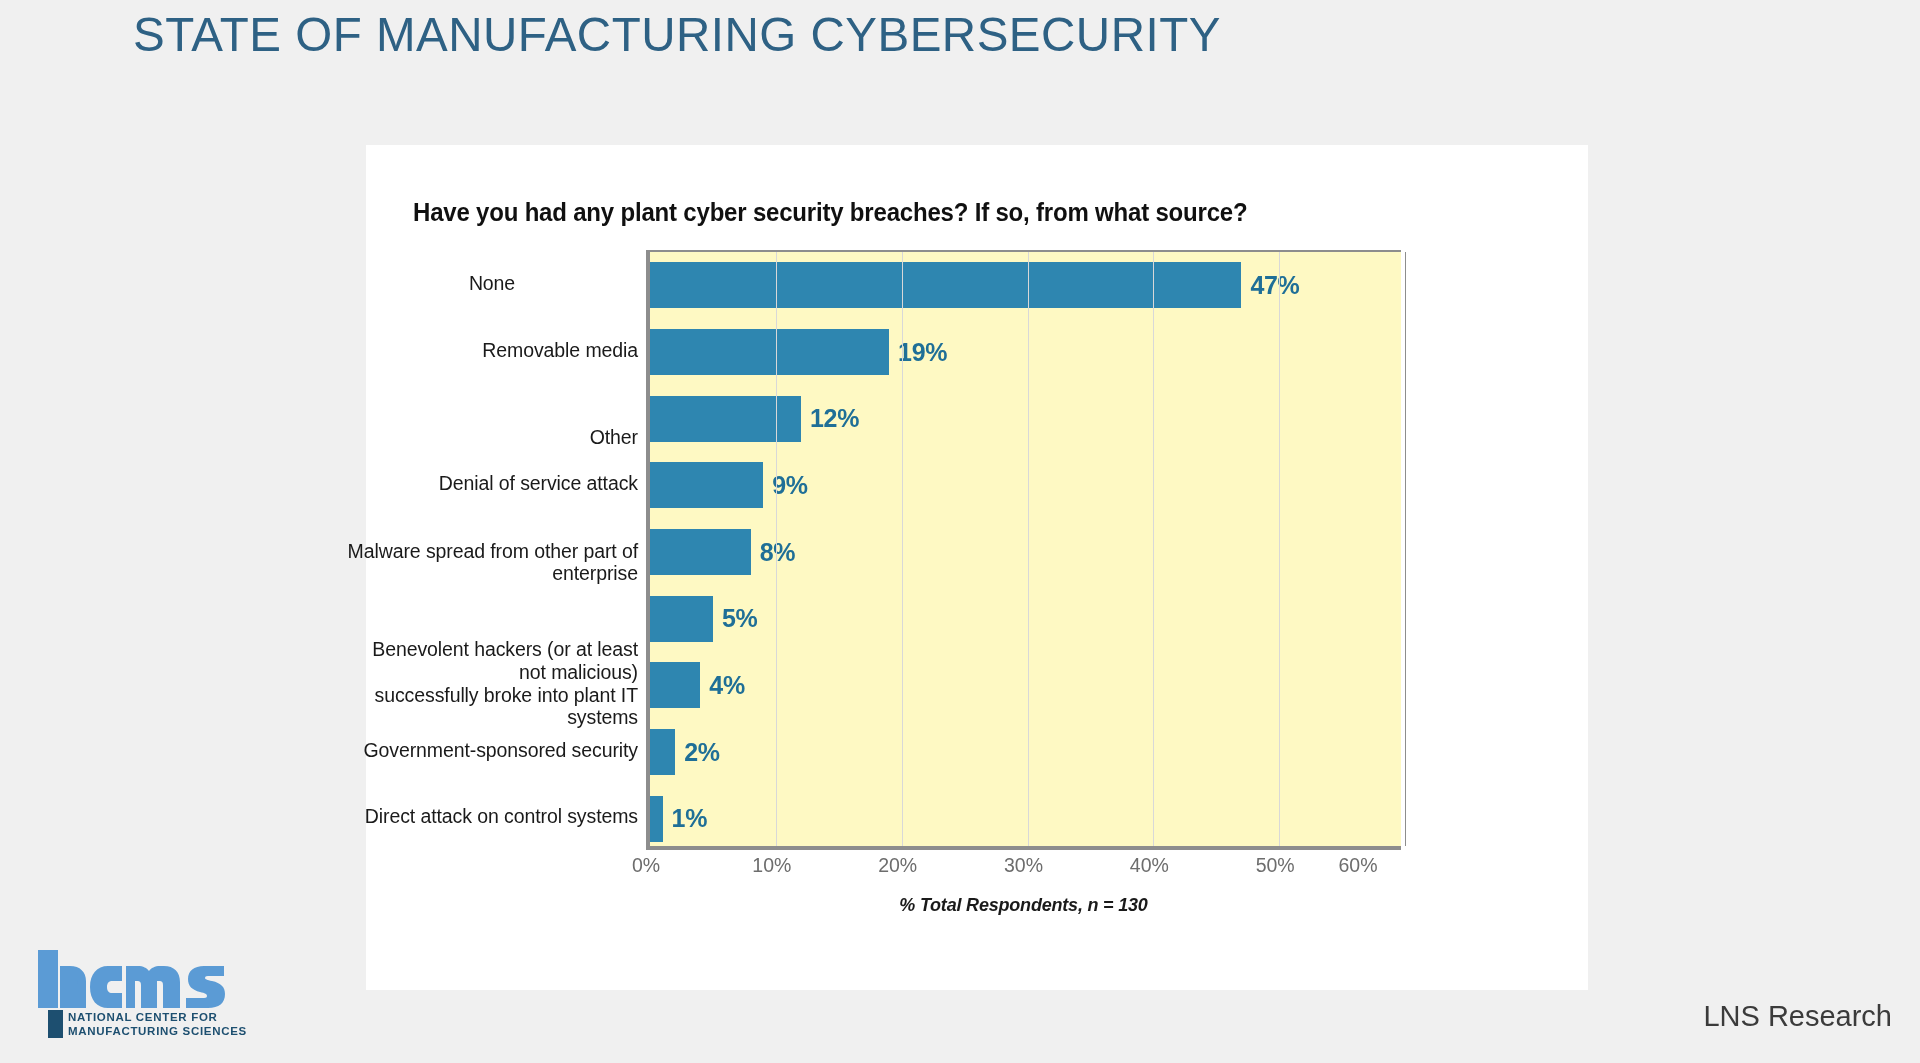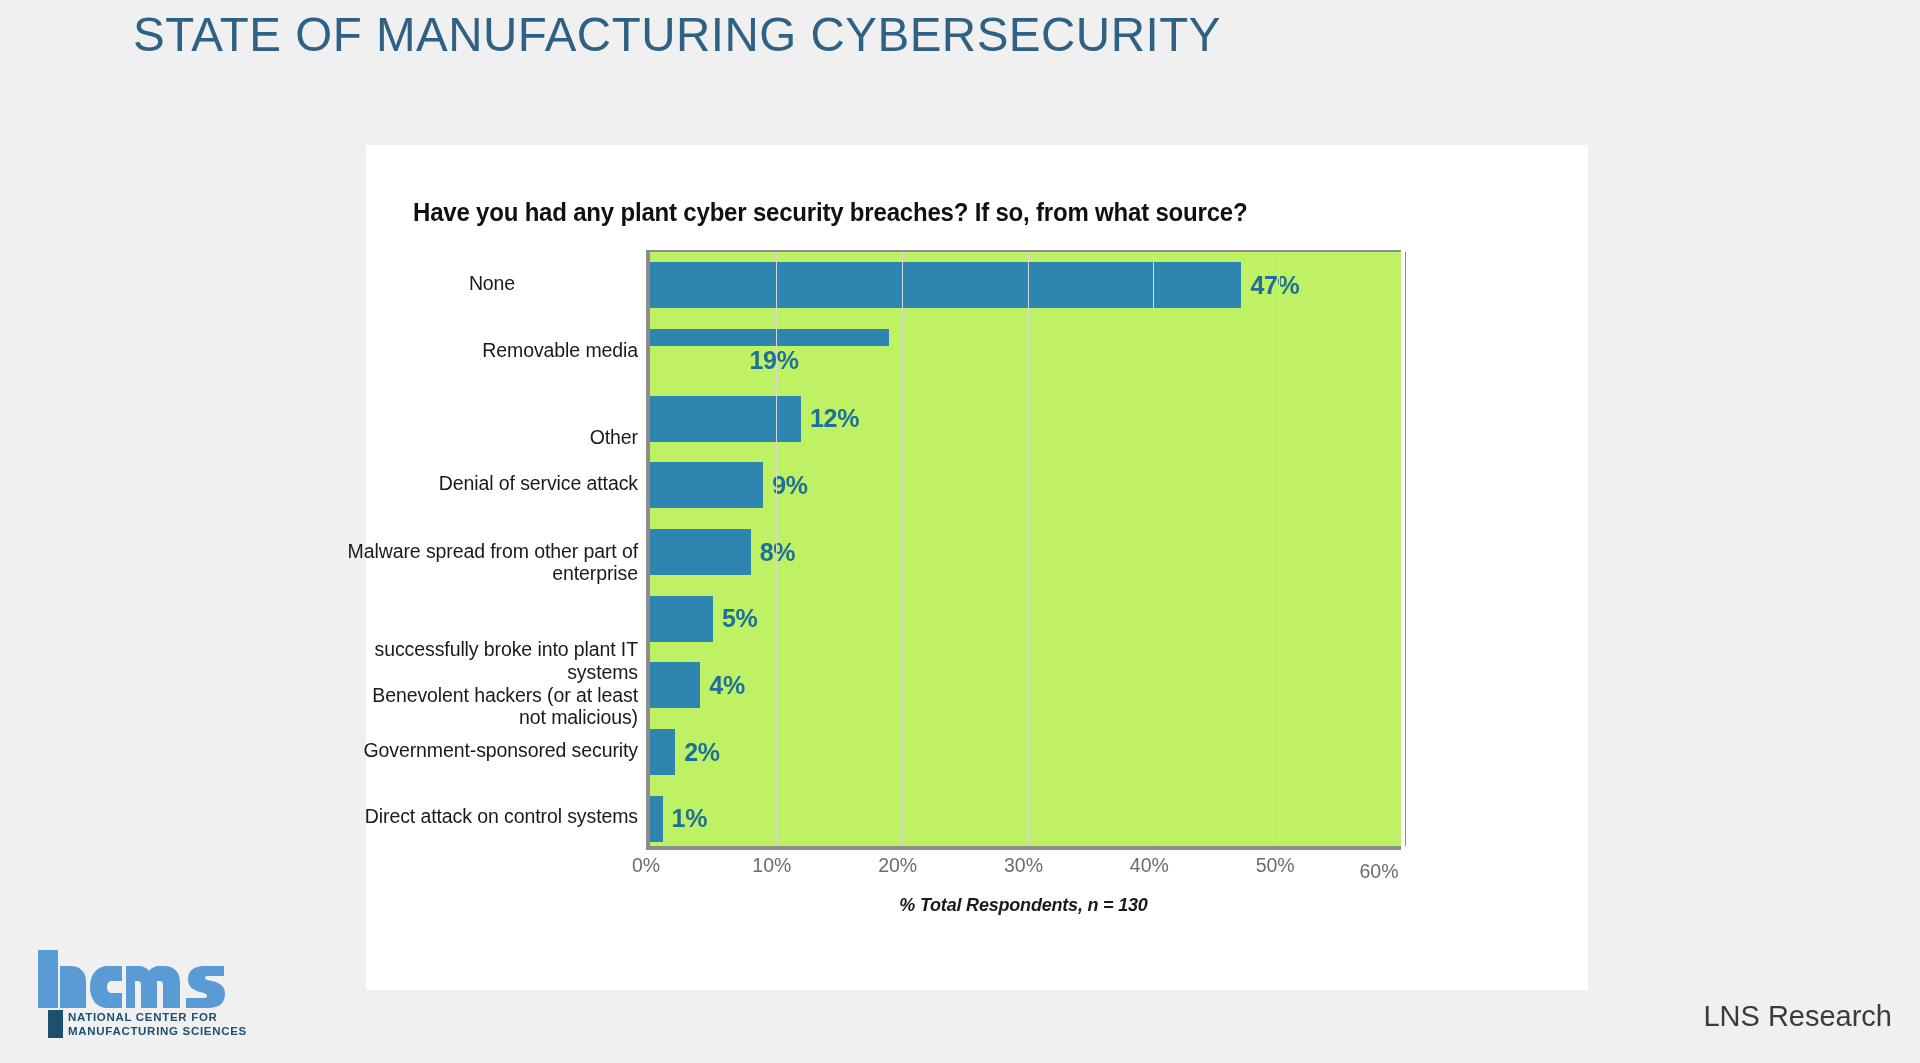--- a/index.html
+++ b/index.html
@@ -86,21 +86,21 @@
   .axis-box {
     position: absolute;
     left: 0;
     top: 0;
     width: 755px;
     height: 600px;
     border-left: 4px solid #8d8d8d;
     border-top: 2px solid #8d8d8d;
     border-bottom: 4px solid #8d8d8d;
     box-sizing: border-box;
-    background: #bef264;
+    background: #fef9c3;
   }
 
   .gridline {
     position: absolute;
     top: 0;
     bottom: 0;
     width: 1px;
     background: #d8d8d8;
   }
   .gridline.last {
@@ -236,38 +236,38 @@
         <div class="cat-label" style="top: 160px; margin-top: 16px;">
           <div>Other</div>
         </div>
         <div class="cat-label" style="top: 221.833px;">
           <div>Denial of service attack</div>
         </div>
         <div class="cat-label" style="top: 277.5px; margin-top: 12px;">
           <div>Malware spread from other part of enterprise</div>
         </div>
         <div class="cat-label" style="top: 388.333px;">
+          <div>Benevolent hackers (or at least not malicious)</div>
           <div>successfully broke into plant IT systems</div>
-          <div>Benevolent hackers (or at least not malicious)</div>
         </div>
         <div class="cat-label" style="top: 488.5px;">
           <div>Government-sponsored security</div>
         </div>
         <div class="cat-label" style="top: 555.167px;">
           <div>Direct attack on control systems</div>
         </div>
       </div>
 
     <div class="axis-box">
       <div class="bars">
           <div class="bar-row" style="top: 10.3333px;">
             <div class="bar" style="width: 591.417px; background: rgb(46, 134, 176);"></div>
             <div class="bar-value" style="color: rgb(31, 111, 151);">47%</div>
           </div>
-          <div class="bar-row" style="top: 77px; flex-direction: column;">
+          <div class="bar-row" style="top: 77px;">
             <div class="bar" style="width: 239.083px; background: rgb(46, 134, 176);"></div>
             <div class="bar-value" style="color: rgb(31, 111, 151);">19%</div>
           </div>
           <div class="bar-row" style="top: 143.667px;">
             <div class="bar" style="width: 151px; background: rgb(46, 134, 176);"></div>
             <div class="bar-value" style="color: rgb(31, 111, 151);">12%</div>
           </div>
           <div class="bar-row" style="top: 210.333px;">
             <div class="bar" style="width: 113.25px; background: rgb(46, 134, 176);"></div>
             <div class="bar-value" style="color: rgb(31, 111, 151);">9%</div>
@@ -301,21 +301,21 @@
         <div class="gridline last" style="left: 755px;"></div>
       </div>
 
     <div class="xticks">
         <div class="xtick" style="left: 0px;">0%</div>
         <div class="xtick" style="left: 125.833px;">10%</div>
         <div class="xtick" style="left: 251.667px;">20%</div>
         <div class="xtick" style="left: 377.5px;">30%</div>
         <div class="xtick" style="left: 503.333px;">40%</div>
         <div class="xtick" style="left: 629.167px;">50%</div>
-        <div class="xtick" style="left: 733px; margin-top: 6px;">60%</div>
+        <div class="xtick" style="left: 712px;">60%</div>
       </div>
 
     <div class="axis-footnote">% Total Respondents, n = 130</div>
   </div>
 </div>
 
 <div class="ncms-logo">
   <svg class="ncms-wordmark" viewBox="0 0 192 62">
 
     <path d="M2 2 h20 v58 h-20 z" fill="#5b9bd5"></path>

